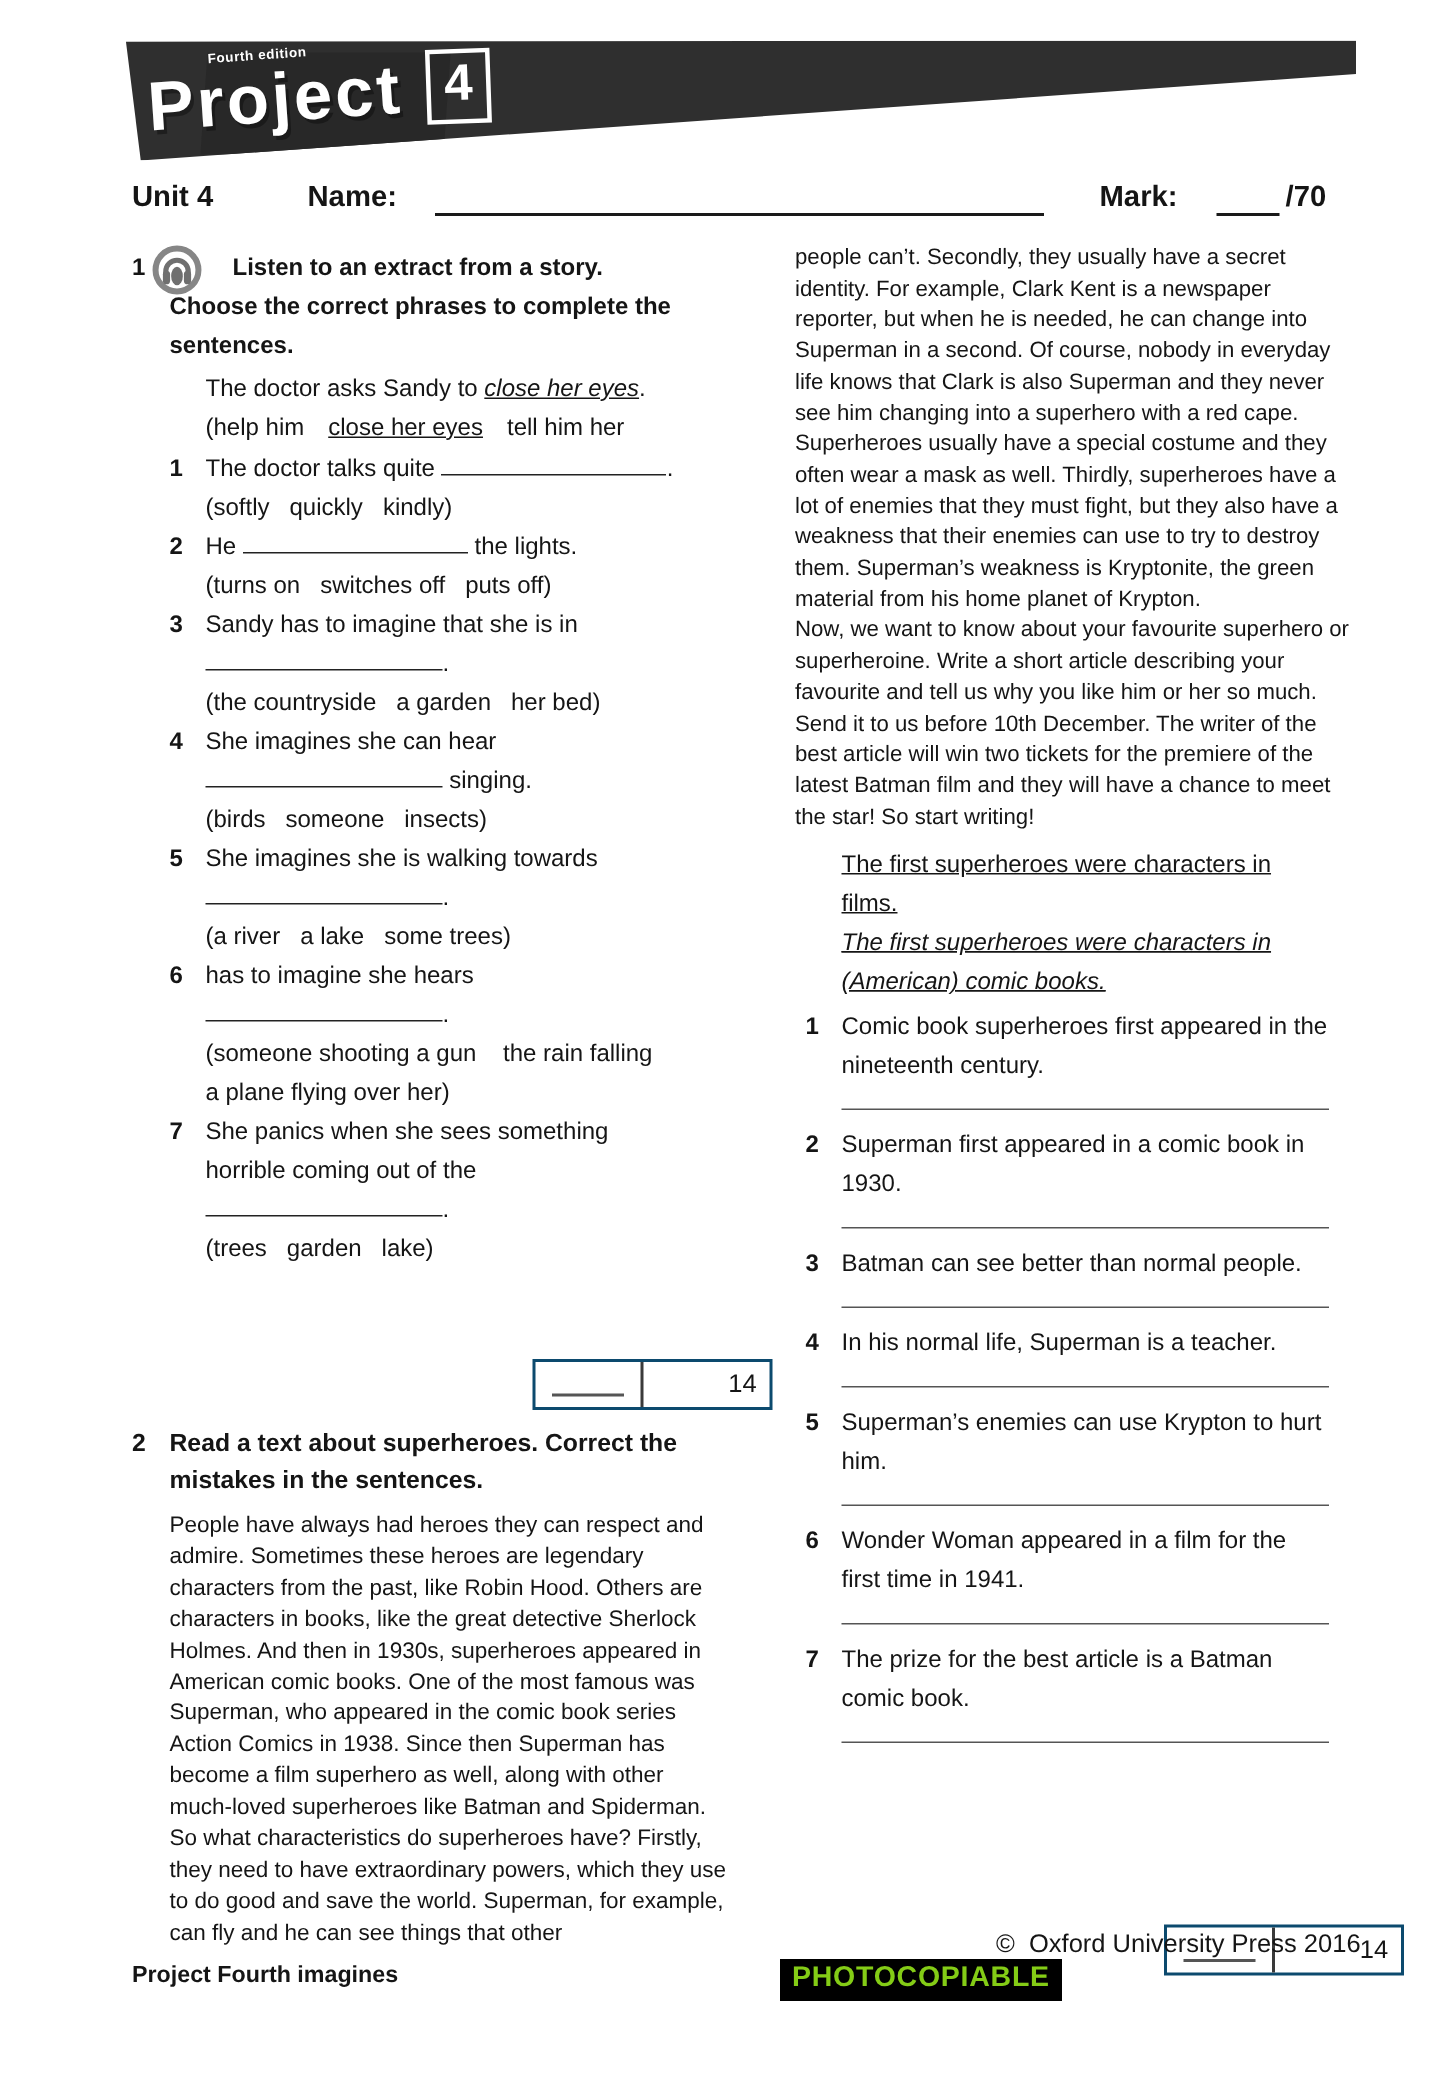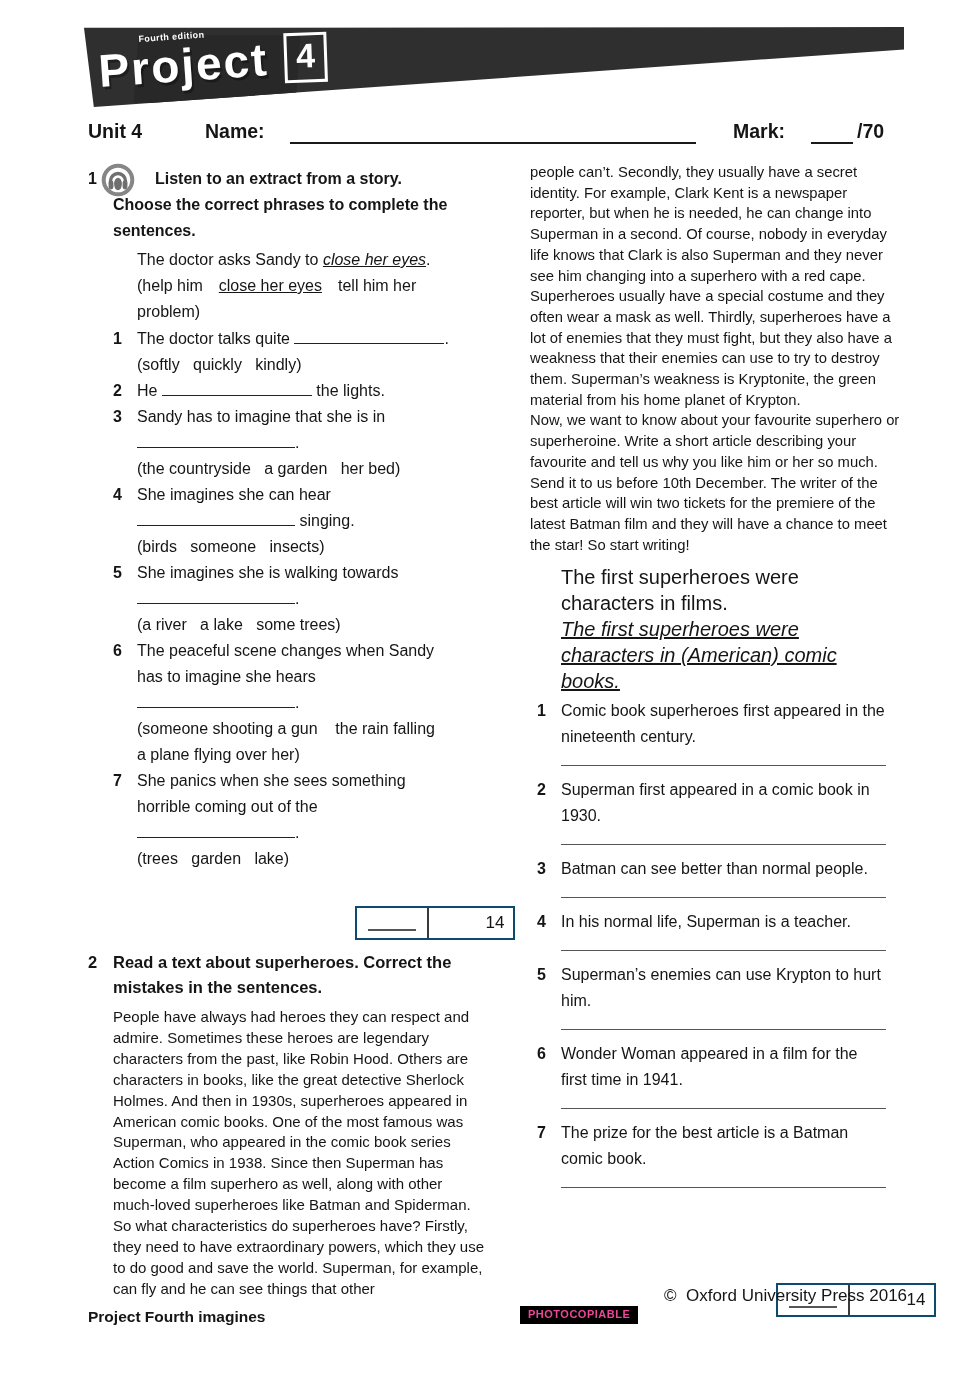--- a/index.html
+++ b/index.html
@@ -57,31 +57,31 @@
   .score-val-cell { width:36px; text-align:center; font-size:17px; line-height:30px; }
   
   .ex2-left { position:absolute; left:88px; top:950px; width:400px; }
   .x2-head { display:flex; font-weight:bold; font-size:16.5px; line-height:25px; }
   .x2-head-num { width:25px; flex:none; }
   .x2-head-text { width:362px; }
   .ex2-para { margin-left:25px; margin-top:7px; width:372px; font-size:15px; line-height:20.9px; }
   
   .col-right { position:absolute; left:530px; top:162px; width:374px; }
   .para { font-size:14.8px; line-height:20.7px; width:372px; }
-  .x2-example { margin-left:31px; margin-top:9px; font-size:20px; line-height:26px; width:325px; }
+  .x2-example { margin-left:31px; margin-top:9px; font-size:16px; line-height:26px; width:325px;text-decoration:underline; }
   .corrected { font-style:italic; text-decoration:underline; }
   .x2-items { margin-top:4px; margin-left:7px; font-size:16px; line-height:26px; }
   .x2-item { display:flex; margin-bottom:7px; }
   .x2-num { width:24px; font-weight:bold; flex:none; }
   .x2-body { width:325px; }
   .answer-line { border-bottom:1.3px solid #555; height:15px; margin-bottom:4px; }
   
   .footer-edition { position:absolute; left:88px; top:1308px; font-size:15.5px; font-weight:bold; }
-  .photocopiable { position:absolute; left:520px; top:1306px; background:#000; color:#ec4899;
-    font-weight:bold; font-size:11px; padding:2px 8px 4px; letter-spacing:.5px;text-align:right; }
+  .photocopiable { position:absolute; left:520px; top:1306px; background:#000; color:#84cc16;
+    font-weight:bold; font-size:19px; padding:2px 8px 4px; letter-spacing:.5px;text-align:right; }
   .copyright { position:absolute; left:664px; top:1286px; font-size:17px; }
 </style>
 </head>
 <body>
 
 <div class="banner">
   <div class="banner-patch"></div>
 </div>
 <div class="logo">
   <span class="logo-edition">Fourth edition</span>
@@ -112,38 +112,38 @@
     </svg>
     <div class="x1-inst">
       <span class="inst1">Listen to an extract from a story.</span>
       <span class="inst2">Choose the correct phrases to complete the sentences.</span>
     </div>
   </div>
 
   <div class="x1-example">
     <div><span>The doctor asks Sandy to </span><span class="ex-ans">close her eyes</span><span>.</span></div>
     <div><span>(help him</span><span class="ex-opt-ans">close her eyes</span><span>tell him her</span></div>
-    <div>problem)</div>
   </div>
 
   <div class="x1-items">
 
       <div class="x1-item">
         <span class="x1-num">1</span>
         <div class="x1-body inline">
           <div class="x1-sentence"><span class="pre">The doctor talks quite </span><span class="pre2"></span><span class="blank"></span><span class="post">.</span></div>
           <div class="x1-options">(softly&nbsp;&nbsp; quickly&nbsp;&nbsp; kindly)</div>
           <div class="x1-options"></div>
         </div>
       </div>
 
       <div class="x1-item">
         <span class="x1-num">2</span>
         <div class="x1-body inline">
           <div class="x1-sentence"><span class="pre">He </span><span class="pre2"></span><span class="blank"></span><span class="post"> the lights.</span></div>
+          <div class="x1-options">(turns on&nbsp;&nbsp; switches off&nbsp;&nbsp; puts off)</div>
           <div class="x1-options"></div>
         </div>
       </div>
 
       <div class="x1-item">
         <span class="x1-num">3</span>
         <div class="x1-body break">
           <div class="x1-sentence"><span class="pre">Sandy has to imagine that she is in</span><span class="pre2"></span><span class="blank"></span><span class="post">.</span></div>
           <div class="x1-options">(the countryside&nbsp;&nbsp; a garden&nbsp;&nbsp; her bed)</div>
           <div class="x1-options"></div>
@@ -164,21 +164,21 @@
         <div class="x1-body break">
           <div class="x1-sentence"><span class="pre">She imagines she is walking towards</span><span class="pre2"></span><span class="blank"></span><span class="post">.</span></div>
           <div class="x1-options">(a river&nbsp;&nbsp; a lake&nbsp;&nbsp; some trees)</div>
           <div class="x1-options"></div>
         </div>
       </div>
 
       <div class="x1-item">
         <span class="x1-num">6</span>
         <div class="x1-body break">
-          <div class="x1-sentence"><span class="pre">The peaceful scene changes when Sandy</span><span class="pre2">has to imagine she hears</span><span class="blank"></span><span class="post">.</span></div>
+          <div class="x1-sentence"><span class="pre2">has to imagine she hears</span><span class="blank"></span><span class="post">.</span></div>
           <div class="x1-options">(someone shooting a gun&nbsp;&nbsp;&nbsp; the rain falling</div>
           <div class="x1-options">a plane flying over her)</div>
         </div>
       </div>
 
       <div class="x1-item">
         <span class="x1-num">7</span>
         <div class="x1-body break">
           <div class="x1-sentence"><span class="pre">She panics when she sees something</span><span class="pre2">horrible coming out of the</span><span class="blank"></span><span class="post">.</span></div>
           <div class="x1-options">(trees&nbsp;&nbsp; garden&nbsp;&nbsp; lake)</div>

